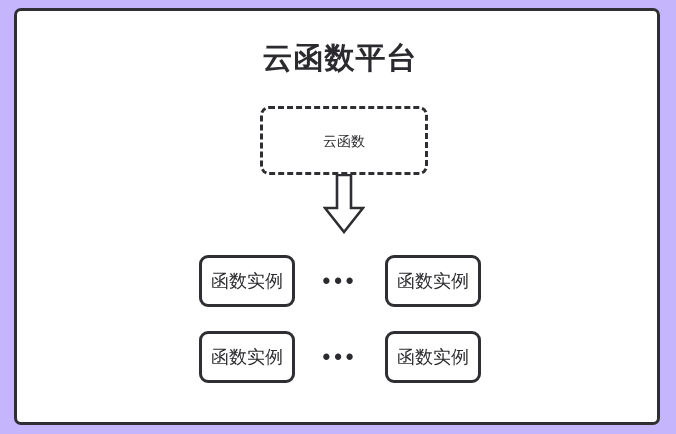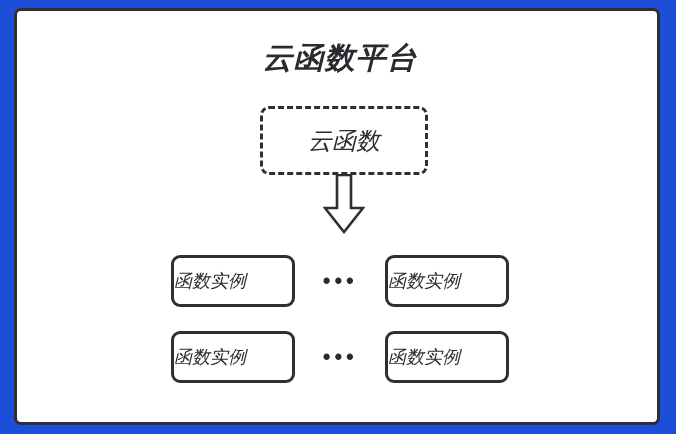--- a/index.html
+++ b/index.html
@@ -12,22 +12,21 @@
     height: 434px;
     font-family: "Liberation Sans", "DejaVu Sans", sans-serif;
     overflow: hidden;
     position: relative;
   }
 
   #canvas {
     position: relative;
     width: 676px;
     height: 434px;
-    background: #1d4ed8;
-    font-style: italic;
+    background: #c4b5fd;
   }
 
   
   .platform-frame {
     position: absolute;
     left: 14px;
     top: 8px;
     width: 646px;
     height: 417px;
     box-sizing: border-box;
@@ -60,21 +59,21 @@
     height: 69px;
     box-sizing: border-box;
     border: 3px dashed #2f2f33;
     border-radius: 9px;
     background: #ffffff;
     display: flex;
     align-items: center;
     justify-content: center;
   }
   .cloud-func-box .label {
-    font-size: 24px;
+    font-size: 14px;
     color: #2b2b2f;
     line-height: 24px;
     white-space: nowrap;
   }
 
   
   .down-arrow {
     position: absolute;
     left: 306px;
     top: 163px;
@@ -92,28 +91,29 @@
     width: 646px;
     height: 52px;
     display: flex;
     align-items: center;
     justify-content: center;
   }
   .instance-row.row-1 { top: 244px; }
   .instance-row.row-2 { top: 320px; }
 
   .instance-box {
-    width: 124px;
+    width: 96px;
     height: 52px;
     box-sizing: border-box;
     border: 3px solid #2f2f33;
     border-radius: 9px;
     background: #ffffff;
     display: flex;
     align-items: center;
+    justify-content: center;
   }
   .instance-box .label {
     font-size: 18px;
     color: #2b2b2f;
     line-height: 22px;
     white-space: nowrap;
   }
 
   .ellipsis {
     width: 90px;

